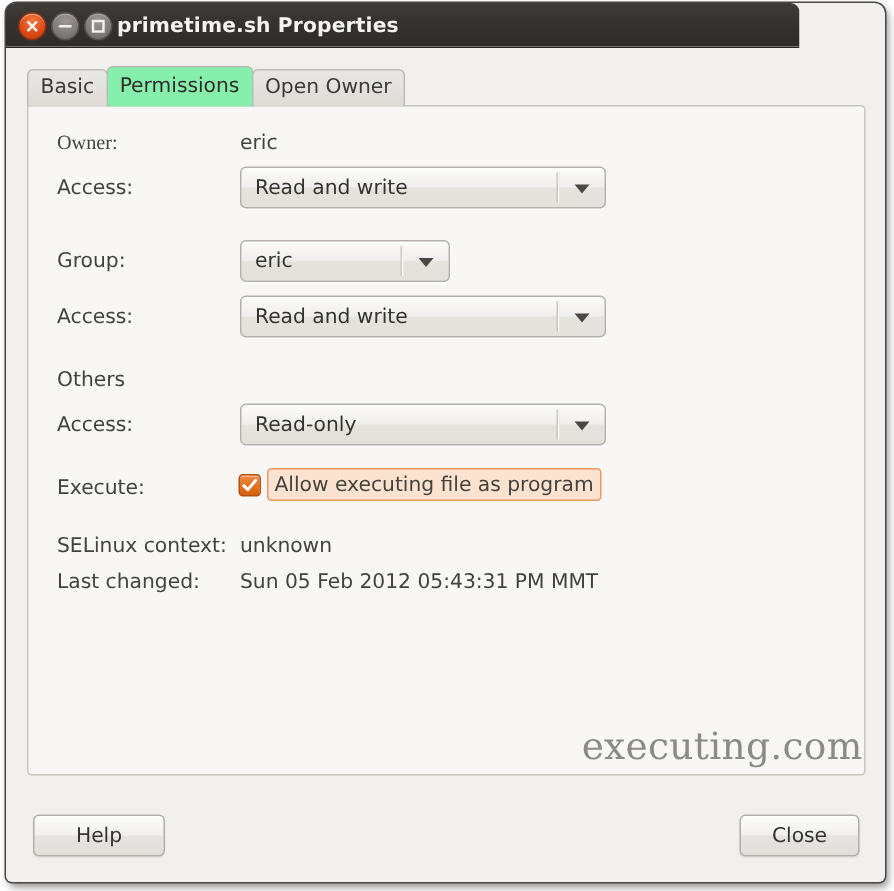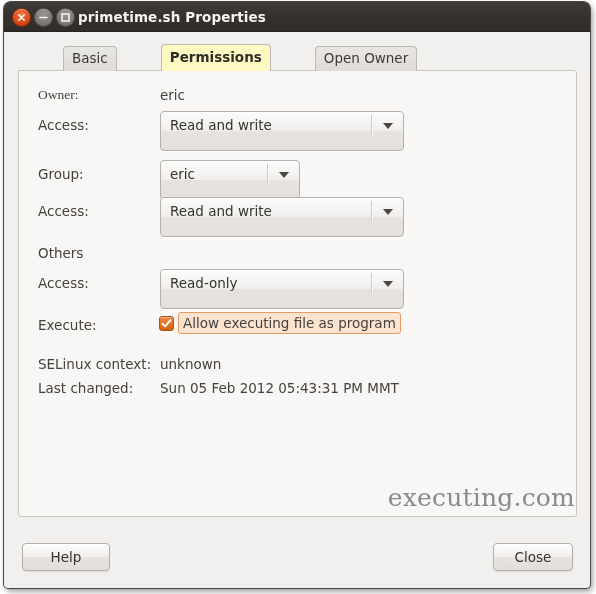--- a/index.html
+++ b/index.html
@@ -24,21 +24,21 @@
     box-sizing: border-box;
     border-radius: 7px 7px 4px 4px;
     background: #f2f0ee;
     box-shadow: 0 0 0 1px #4a4744, 2px 3px 6px rgba(0,0,0,0.45);
   }
 
   
   #titlebar {
     position: absolute;
     left: 0; top: 0;
-    width: 586px;
+    width: 529px;
     height: 30px;
     box-sizing: border-box;
     border-radius: 6px 6px 0 0;
     background: linear-gradient(to bottom, #3f3b38 0%, #35312e 50%, #2f2c29 100%);
     border-bottom: 1px solid #262321;
   }
   .wbtn {
     position: absolute;
     top: 7px;
     width: 17px;
@@ -92,30 +92,28 @@
     padding: 0 8px;
     font-size: 13.5px;
     color: #3c3b37;
     border: 1px solid #bdb9b4;
     border-bottom: none;
     border-radius: 4px 4px 0 0;
     background: linear-gradient(to bottom, #e9e7e4 0%, #dedbd7 100%);
     white-space: nowrap;
     margin-right: -1px;
     position: relative;
-    margin-left: 45px;
   }
   .tab.active {
-    background: #fef9c3;
+    background: #86efac;
     color: #2e2d2a;
     height: 27px;
     line-height: 25px;
     z-index: 2;
     border-color: #bdb9b4;
-    font-weight: bold;
   }
 
   
   #panel {
     position: absolute;
     left: 14px;
     top: 68px;
     width: 559px;
     height: 447px;
     box-sizing: border-box;
@@ -135,21 +133,21 @@
     position: absolute;
     left: 141px;
     font-size: 13.5px;
     color: #45423e;
     white-space: nowrap;
   }
 
   
   .combo {
     position: absolute;
-    height: 40px;
+    height: 28px;
     box-sizing: border-box;
     border: 1px solid #b5b0ab;
     border-radius: 4px;
     background: linear-gradient(to bottom, #fbfbfa 0%, #f1efed 48%, #e6e3df 52%, #e4e1dd 100%);
     box-shadow: inset 0 1px 0 #ffffff, 0 1px 0 rgba(255,255,255,0.7);
   }
   .combo .combo-text {
     position: absolute;
     left: 9px;
     top: 0;

